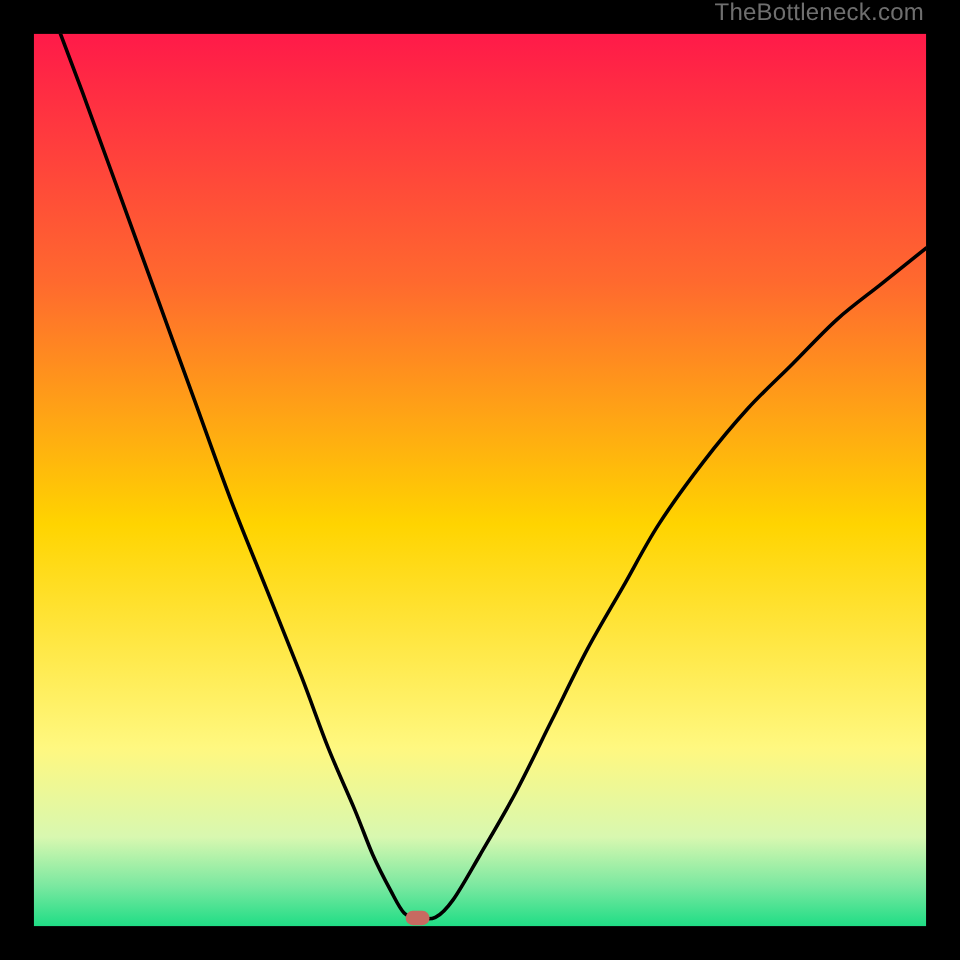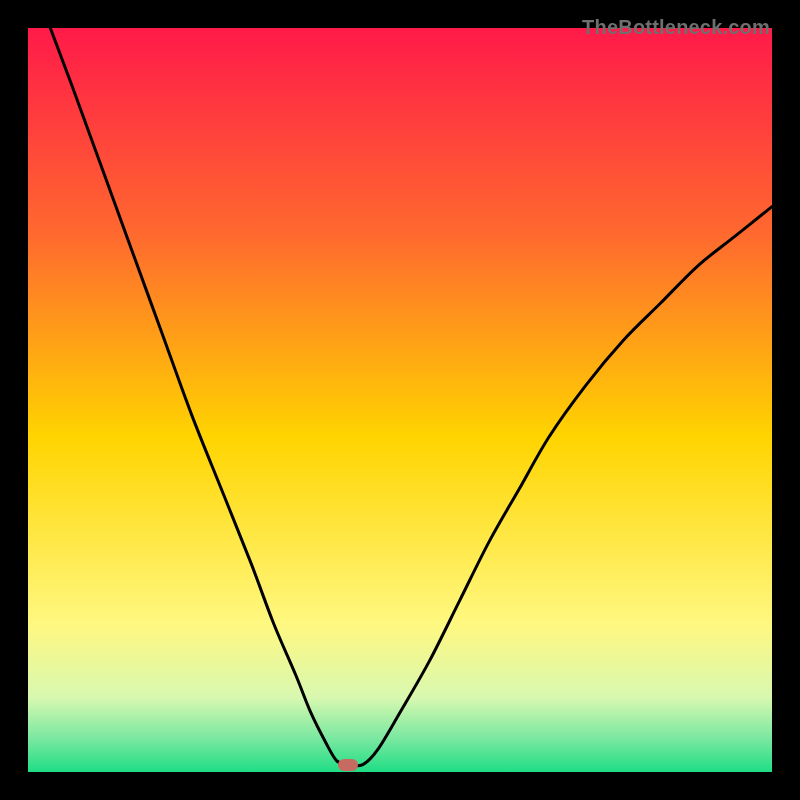--- a/index.html
+++ b/index.html
@@ -19,25 +19,25 @@
   .plot {
     position: absolute;
     left: 28px;
     top: 28px;
     width: 744px;
     height: 744px;
     overflow: hidden;
   }
   .watermark {
     position: absolute;
-    top: 16px;
+    top: 0;
     right: 30px;
     color: #6f6f6f;
     font-size: 20px;
-    font-weight: 700;
+    font-weight: 400;
     letter-spacing: 0.2px;
     z-index: 50;
   }
   .marker {
     position: absolute;
     width: 20px;
     height: 12px;
     border-radius: 6px;
     background: #c76a61;
     transform: translate(-50%, -50%);

